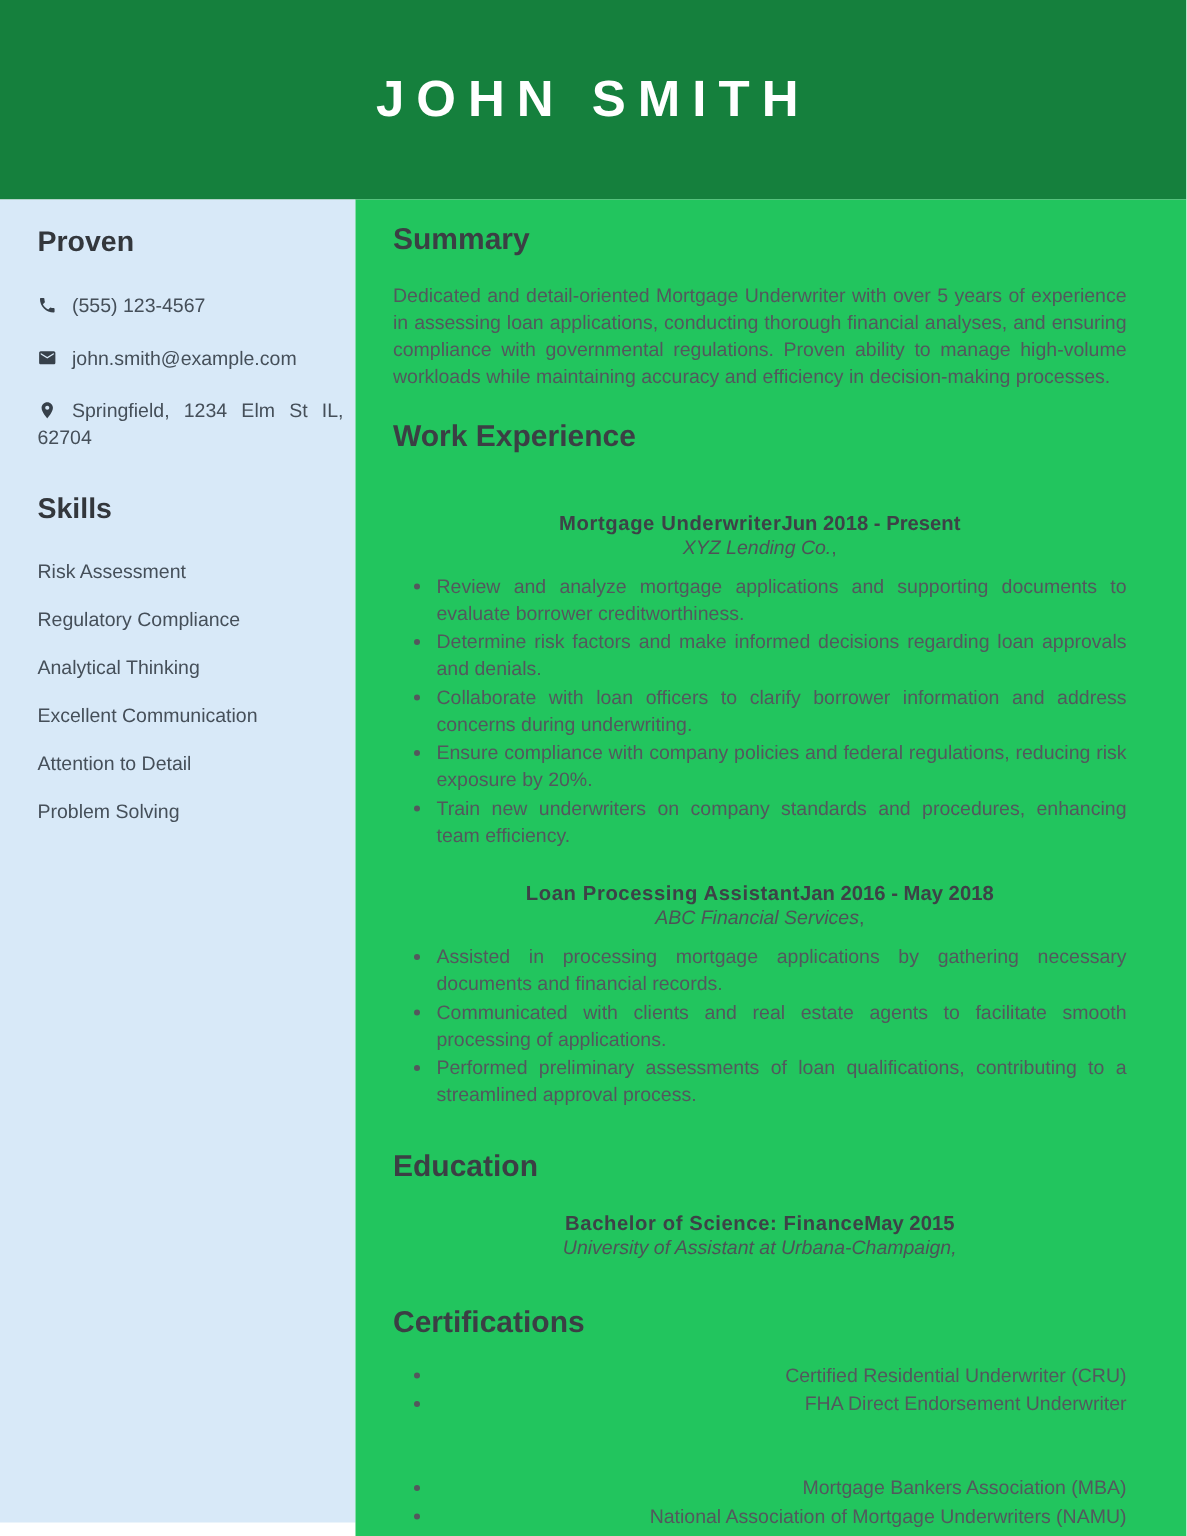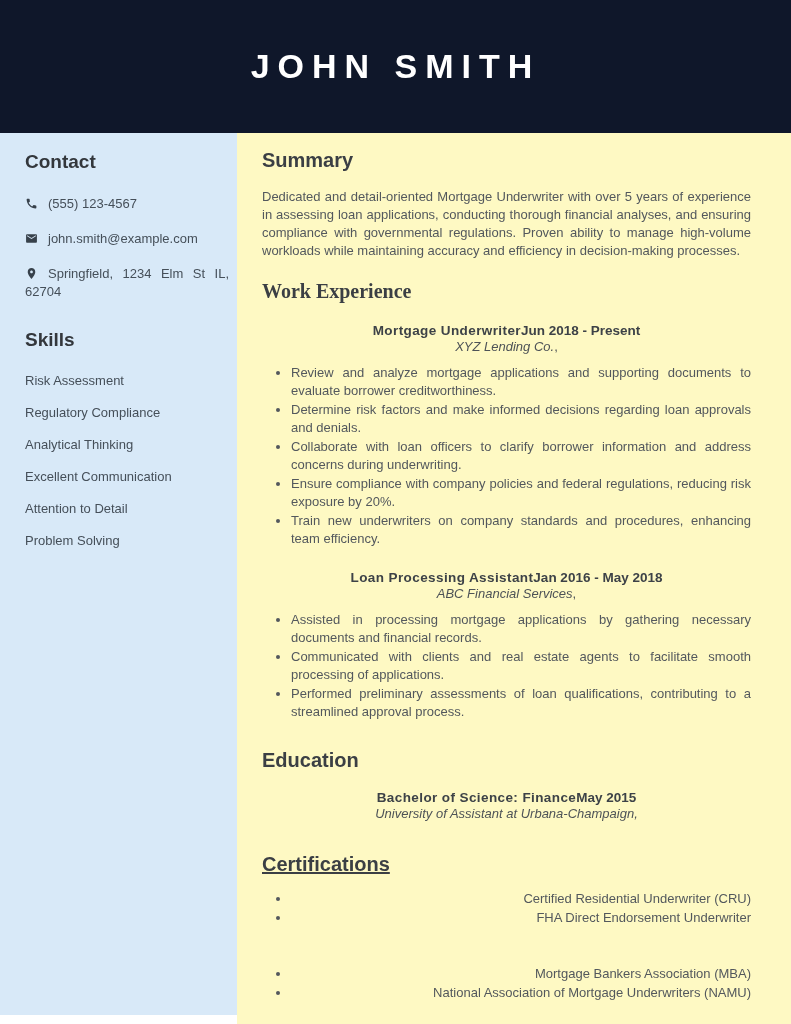--- a/index.html
+++ b/index.html
@@ -10,21 +10,21 @@
     position: relative;
     width: 791px;
     height: 1024px;
     background: #ffffff;
     overflow: hidden;
   }
 
   
   .header {
     height: 133px;
-    background: #0f172a;
+    background: #15803d;
     display: flex;
     align-items: center;
     justify-content: center;
   }
   .header h1 {
     color: #ffffff;
     font-size: 34px;
     font-weight: 700;
     letter-spacing: 8px;
   }
@@ -36,21 +36,21 @@
   }
   .sidebar {
     width: 237px;
     height: 882px;           
     background: #d8e9f8;
     padding: 18px 8px 0 25px;
     flex-shrink: 0;
   }
   .main {
     flex: 1;
-    background: #fef9c3;
+    background: #22c55e;
     padding: 16px 40px 0 25px;
   }
 
   
   .sidebar h2 {
     font-size: 19px;
     font-weight: 700;
     color: #33373c;
     margin-bottom: 22px;
   }
@@ -84,21 +84,21 @@
     color: #3b3f44;
     margin-bottom: 16px;
   }
   .summary-text {
     font-size: 13px;
     color: #53585d;
     line-height: 18px;
     text-align: justify;
     margin-bottom: 20px;
   }
-  .section-work h2 { margin-bottom: 20px; font-family: Liberation Serif, serif; }
+  .section-work h2 { margin-bottom: 38px; }
 
   .job { margin-bottom: 22px; }
   .job-head, .job-sub, .edu-head, .edu-sub {
     display: flex;
     justify-content: center;
     align-items: baseline;
   }
   .job-title, .job-dates, .edu-degree, .edu-date {
     font-size: 13.5px;
     font-weight: 700;
@@ -123,39 +123,39 @@
     color: #53585d;
     line-height: 18px;
     text-align: justify;
     margin-bottom: 1px;
   }
   ul.bullets.tight li { text-align: right; }
 
   .section-education { margin-top: 28px; }
   .section-education h2 { margin-bottom: 18px; }
   .section-certs { margin-top: 30px; }
-  .section-certs h2 { margin-bottom: 14px; text-decoration: underline; }
+  .section-certs h2 { margin-bottom: 14px; }
   .section-affil { margin-top: 38px; }
   .section-affil h2 { margin-bottom: 14px; }
 </style>
 </head>
 <body>
 
 <div class="page">
 
   <header class="header">
     <h1>JOHN SMITH</h1>
   </header>
 
   <div class="body-row">
 
     <aside class="sidebar">
 
       <section>
-        <h2>Contact</h2>
+        <h2>Proven</h2>
 
         <p class="contact-item">
           <svg class="c-icon" viewBox="0 0 24 24">
               <path d="M6.62 10.79c1.44 2.83 3.76 5.14 6.59 6.59l2.2-2.2c.27-.27.67-.36 1.02-.24 1.12.37 2.33.57 3.57.57.55 0 1 .45 1 1V20c0 .55-.45 1-1 1-9.39 0-17-7.61-17-17 0-.55.45-1 1-1h3.5c.55 0 1 .45 1 1 0 1.25.2 2.45.57 3.57.11.35.03.74-.25 1.02l-2.2 2.2z"></path>
             </svg><span>(555) 123-4567</span>
         </p>
 
         <p class="contact-item">
           <svg class="c-icon" viewBox="0 0 24 24">
               <path d="M20 4H4c-1.1 0-1.99.9-1.99 2L2 18c0 1.1.9 2 2 2h16c1.1 0 2-.9 2-2V6c0-1.1-.9-2-2-2zm0 4l-8 5-8-5V6l8 5 8-5v2z"></path>

